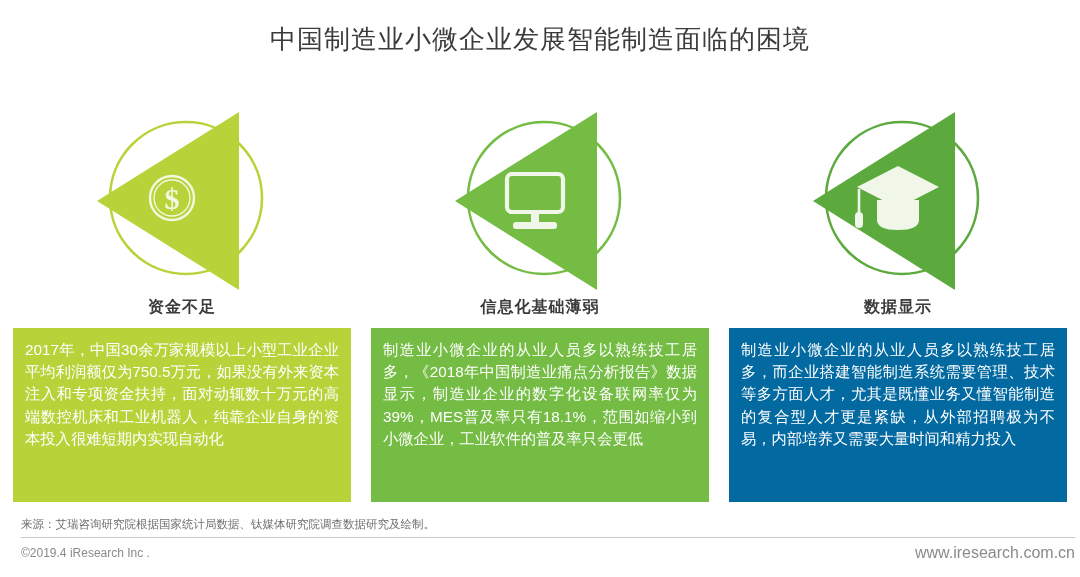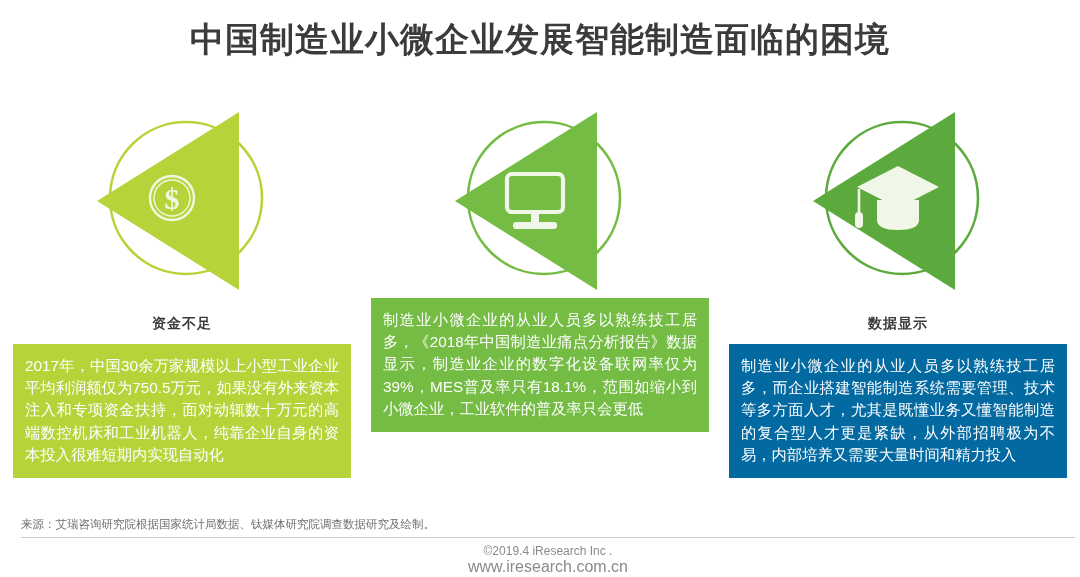--- a/index.html
+++ b/index.html
@@ -18,22 +18,22 @@
   
   .title-bar {
     position: absolute;
     left: 0;
     top: 16px;
     width: 1080px;
     text-align: center;
   }
   .title-text {
     display: inline-block;
-    font-size: 34px;
-    font-weight: bold;
+    font-size: 26px;
+    font-weight: normal;
     color: #3b3b3b;
     letter-spacing: 1px;
     line-height: 46px;
   }
 
   
   .columns {
     position: absolute;
     left: 0;
     top: 100px;
@@ -60,35 +60,35 @@
     margin-top: 4px;
   }
   .icon-badge svg {
     display: block;
     width: 190px;
     height: 188px;
   }
 
   
   .col-heading {
-    margin-top: 16px;
-    font-size: 14px;
+    margin-top: 0;
+    font-size: 16px;
     font-weight: bold;
     color: #3b3b3b;
     letter-spacing: 1px;
     text-align: center;
     height: 30px;
     line-height: 30px;
   }
 
   
   .text-card {
     margin-top: 6px;
     width: 338px;
-    height: 134px;
+    height: 174px;
     box-sizing: border-box;
     padding: 11px 12px 8px 12px;
     color: #ffffff;
     font-size: 15.3px;
     line-height: 22.2px;
     letter-spacing: 0px;
     text-align: justify;
     text-justify: inter-ideograph;
     overflow: hidden;
   }
@@ -106,21 +106,21 @@
     line-height: 17px;
     padding-bottom: 4px;
   }
   .footer-rule {
     width: 100%;
     height: 1px;
     background: #c9c9c9;
   }
   .footer-bottom {
     display: flex;
-    flex-direction: column;
+    flex-direction: row;
     justify-content: space-between;
     align-items: center;
     padding-top: 6px;
   }
   .footer-copy {
     font-size: 12px;
     color: #8a8a8a;
   }
   .footer-url {
     font-size: 16px;
@@ -158,20 +158,21 @@
     <div class="icon-badge">
       <svg viewBox="0 0 190 188" xmlns="http://www.w3.org/2000/svg">
         <circle cx="99" cy="94" r="76" fill="none" stroke="#74bc44" stroke-width="2.6"></circle>
         <polygon points="10,97 152,8 152,186" fill="#74bc44"></polygon>
         <rect x="62" y="70" width="56" height="38" rx="5" ry="5" fill="none" stroke="#f0f7e8" stroke-width="4.2"></rect>
         <rect x="86" y="108" width="8" height="10" fill="#f0f7e8"></rect>
         <rect x="68" y="118" width="44" height="7" rx="3" ry="3" fill="#f0f7e8"></rect>
       </svg>
     </div>
 
+    <div class="col-heading">信息化基础薄弱</div>
 
     <div class="text-card" style="background:#74bc44">制造业小微企业的从业人员多以熟练技工居多，《2018年中国制造业痛点分析报告》数据显示，制造业企业的数字化设备联网率仅为39%，MES普及率只有18.1%，范围如缩小到小微企业，工业软件的普及率只会更低</div>
   </div>
 
   <div class="column">
 
     <div class="icon-badge">
       <svg viewBox="0 0 190 188" xmlns="http://www.w3.org/2000/svg">
         <circle cx="99" cy="94" r="76" fill="none" stroke="#5caa3e" stroke-width="2.6"></circle>
         <polygon points="10,97 152,8 152,186" fill="#5caa3e"></polygon>

